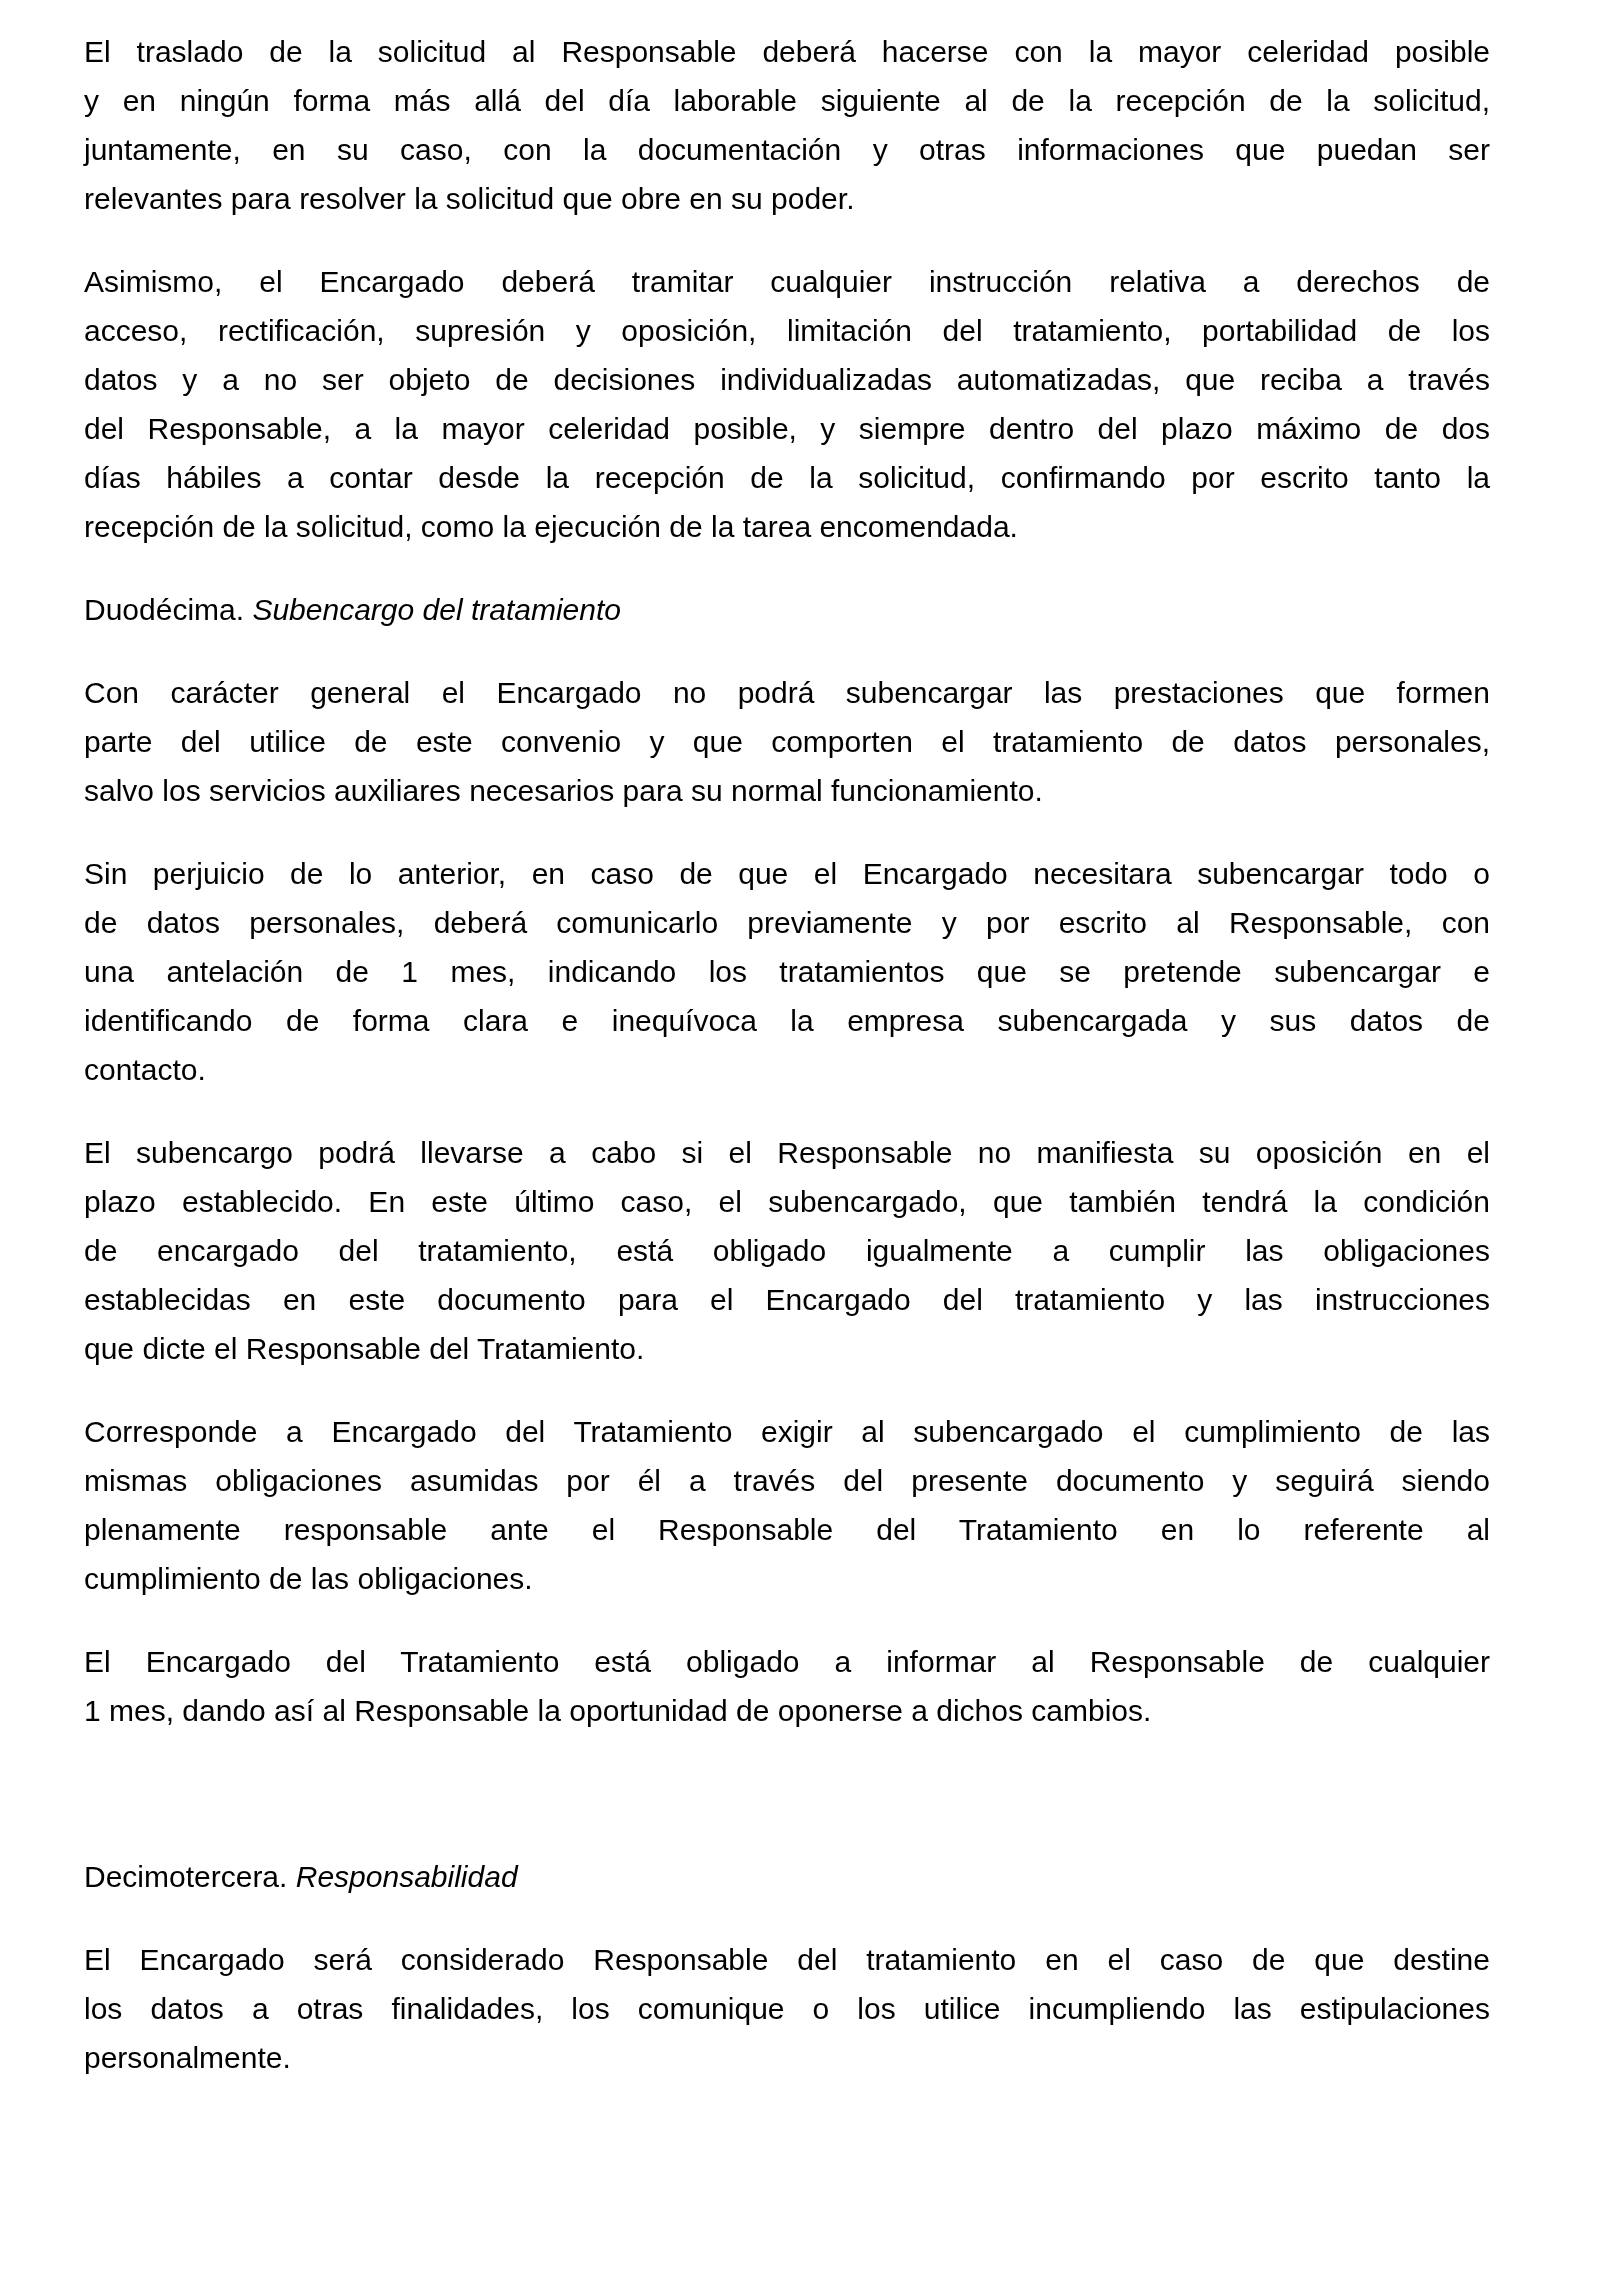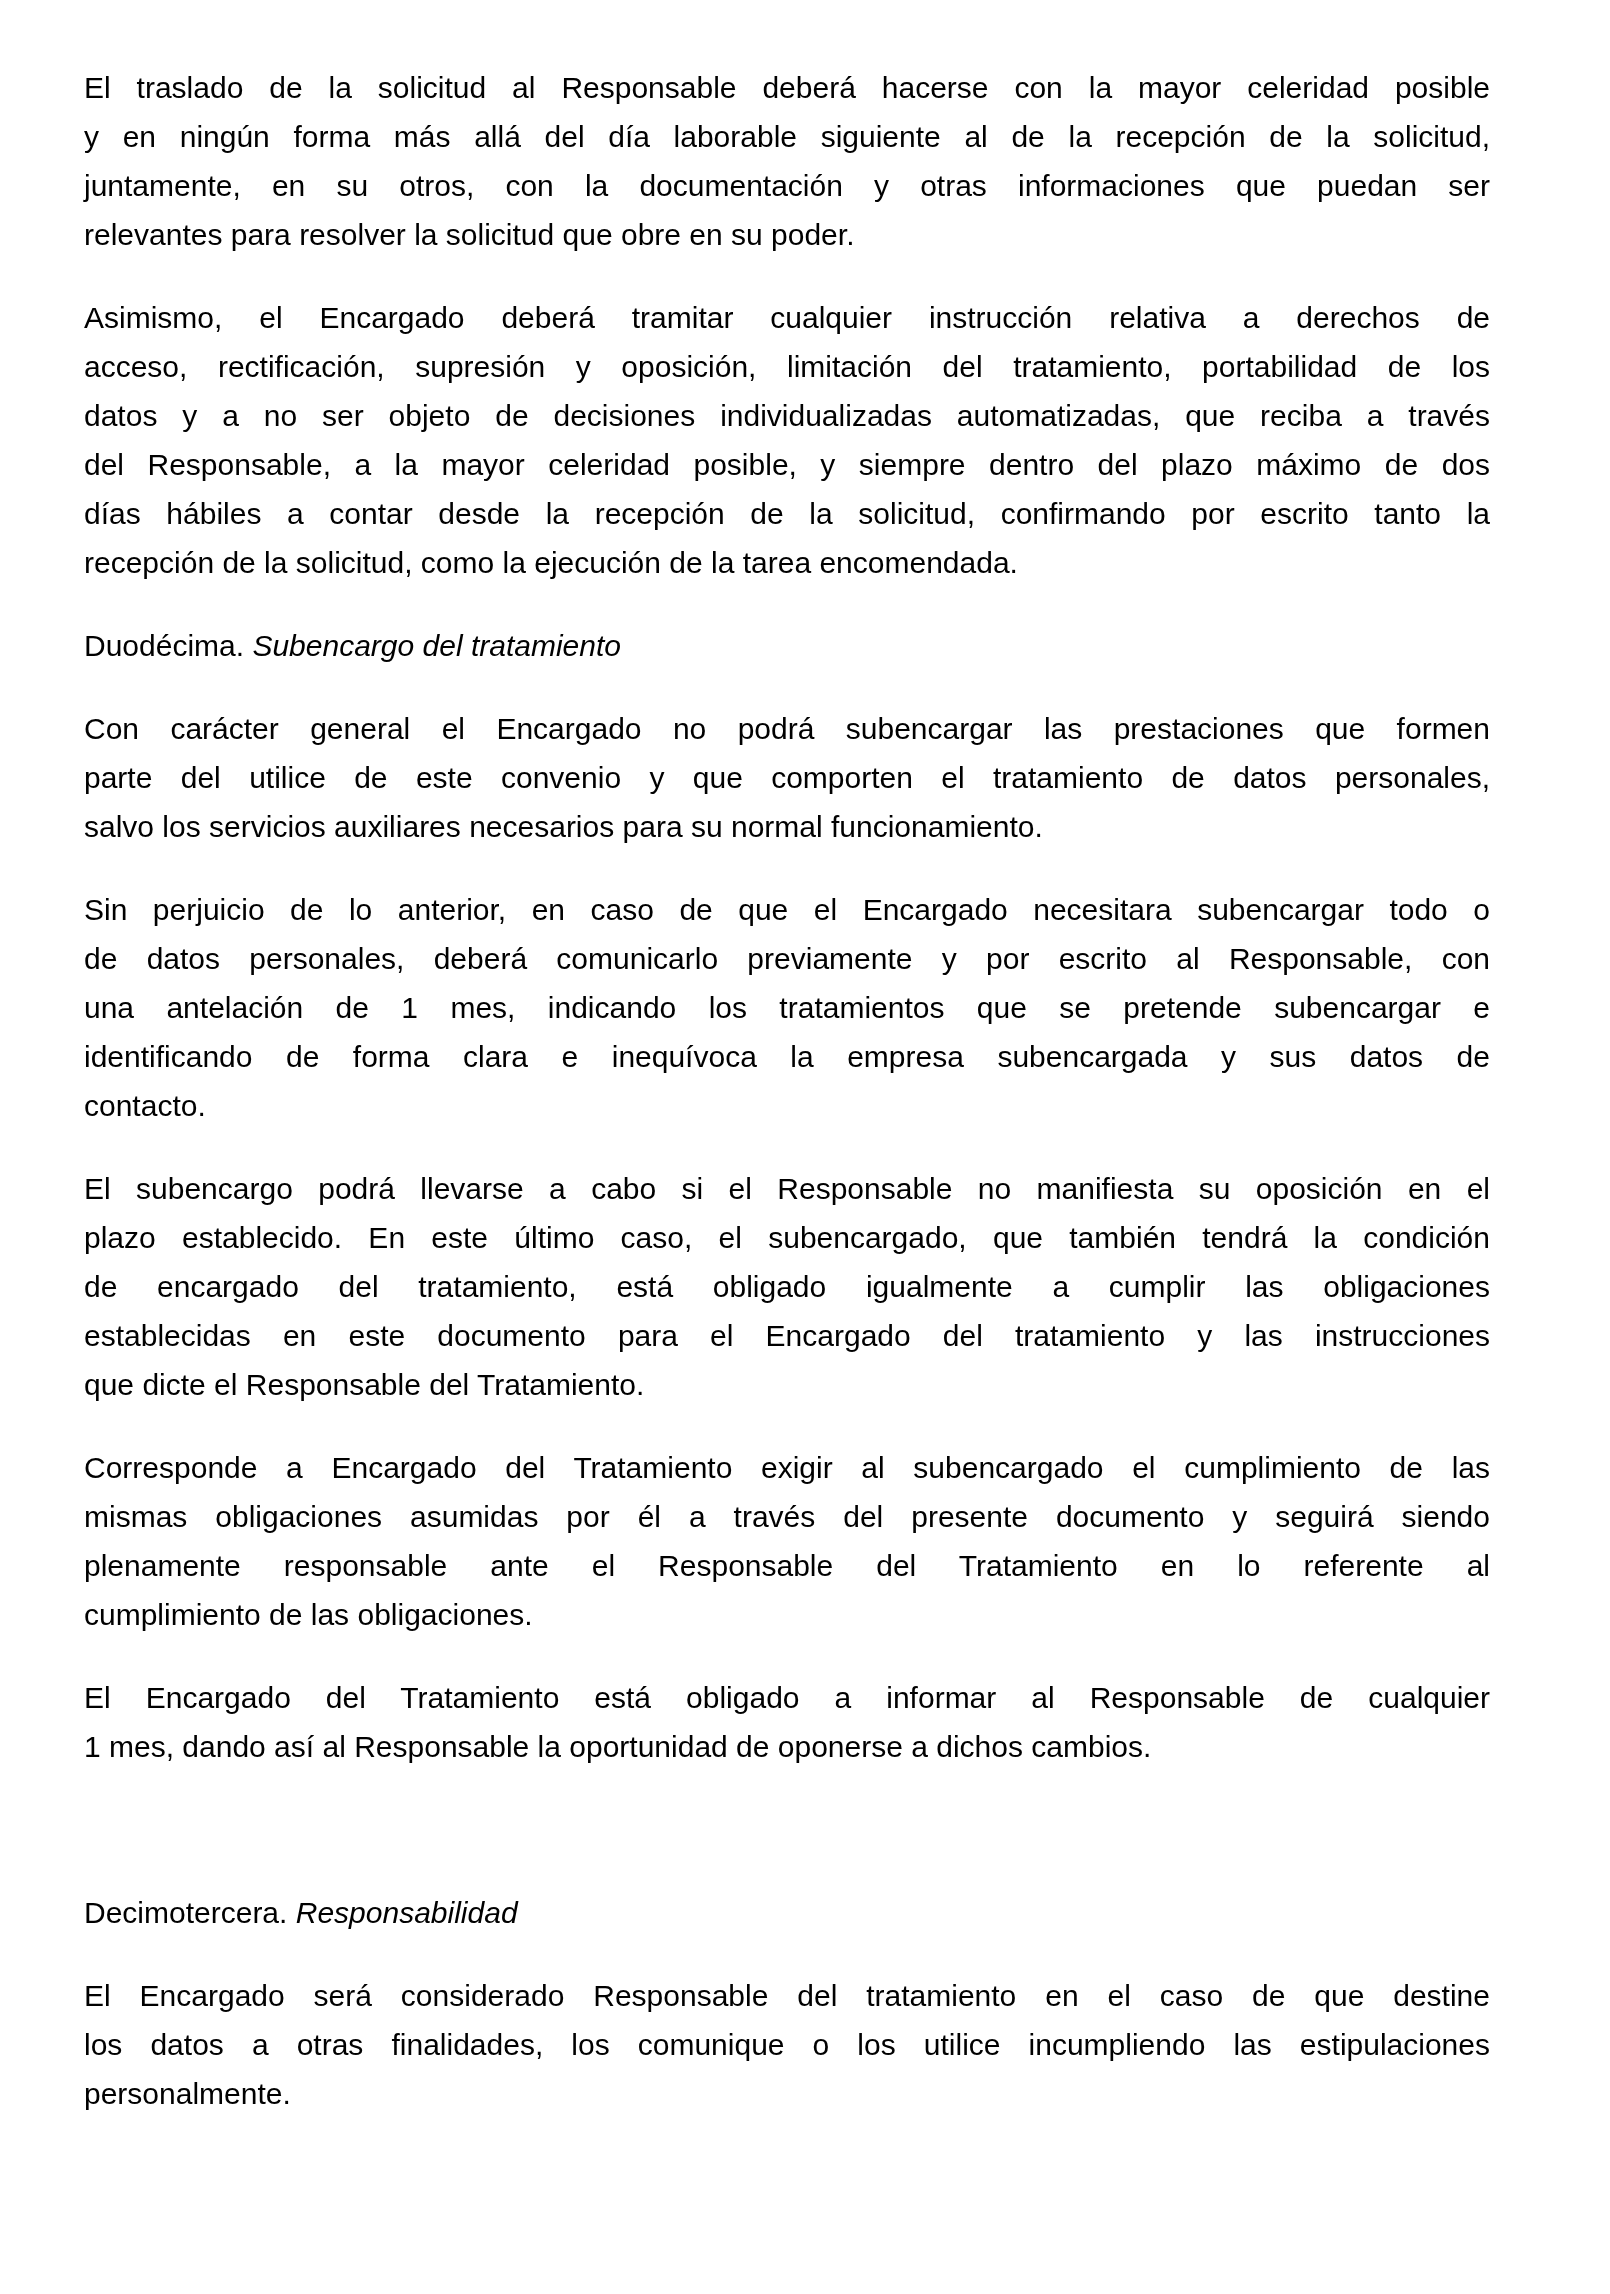--- a/index.html
+++ b/index.html
@@ -6,21 +6,20 @@
   body { width: 1610px; height: 2294px; overflow: hidden; position: relative; }
   .page {
     position: absolute;
     left: 84px;
     top: 27px;
     width: 1406px;
     font-family: "Liberation Sans", "DejaVu Sans", sans-serif;
     font-size: 30px;
     line-height: 49px;
     color: #000000;
-    margin-top: 36px;
   }
   .para { margin: 0 0 34px 0; }
   .line {
     display: block;
     white-space: nowrap;
     text-align: justify;
     text-align-last: justify;
     height: 49px;
     overflow: visible;
   }
@@ -31,21 +30,21 @@
   .heading .title { font-style: italic; }
 </style>
 </head>
 <body>
 
 <div class="page">
 
   <div class="para">
     <span class="line">El traslado de la solicitud al Responsable deberá hacerse con la mayor celeridad posible</span>
     <span class="line">y en ningún forma más allá del día laborable siguiente al de la recepción de la solicitud,</span>
-    <span class="line">juntamente, en su otros, con la documentación y otras informaciones que puedan ser</span>
+    <span class="line">juntamente, en su caso, con la documentación y otras informaciones que puedan ser</span>
     <span class="line last">relevantes para resolver la solicitud que obre en su poder.</span>
   </div>
 
   <div class="para">
     <span class="line">Asimismo, el Encargado deberá tramitar cualquier instrucción relativa a derechos de</span>
     <span class="line">acceso, rectificación, supresión y oposición, limitación del tratamiento, portabilidad de los</span>
     <span class="line">datos y a no ser objeto de decisiones individualizadas automatizadas, que reciba a través</span>
     <span class="line">del Responsable, a la mayor celeridad posible, y siempre dentro del plazo máximo de dos</span>
     <span class="line">días hábiles a contar desde la recepción de la solicitud, confirmando por escrito tanto la</span>
     <span class="line last">recepción de la solicitud, como la ejecución de la tarea encomendada.</span>

